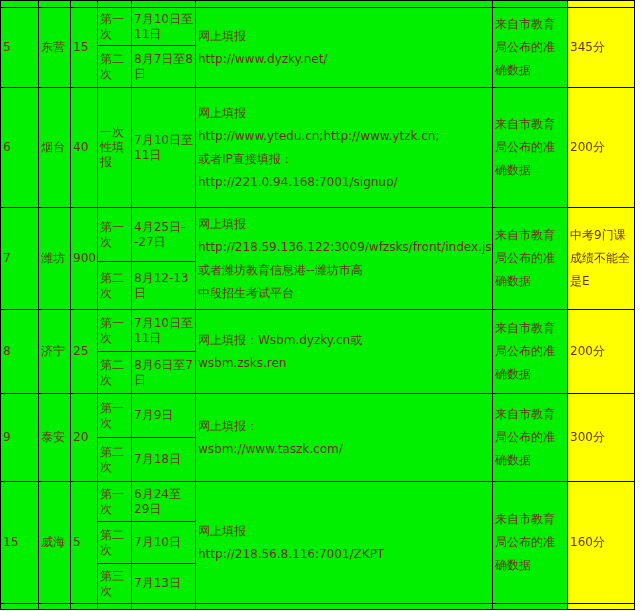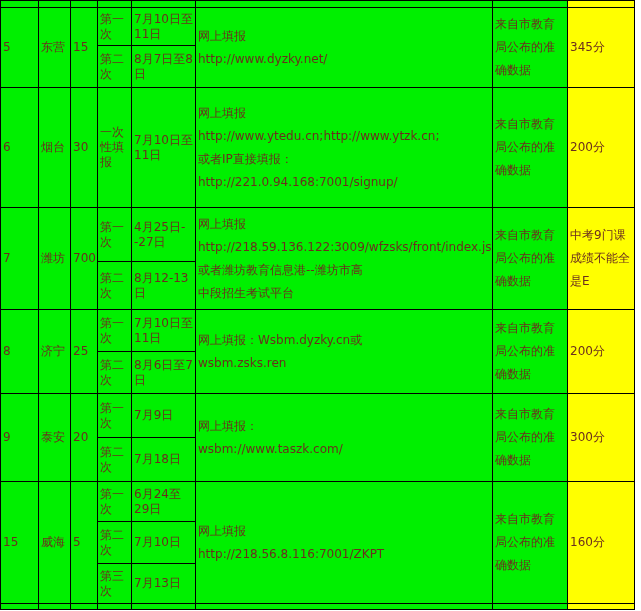--- a/index.html
+++ b/index.html
@@ -56,34 +56,34 @@
         <td class="c-source" rowspan="2">来自市教育局公布的准确数据</td>
         <td class="c-score" rowspan="2">345分</td>
       </tr>
       <tr style="height: 42px;">
         <td class="c-attempt">第二次</td>
         <td class="c-date">8月7日至8日</td>
       </tr>
       <tr style="height: 120px;">
         <td class="c-num">6</td>
         <td class="c-city">烟台</td>
-        <td class="c-count">30</td>
+        <td class="c-count">40</td>
         <td class="c-attempt">一次性填报</td>
         <td class="c-date">7月10日至11日</td>
         <td class="c-method">网上填报
 http://www.ytedu.cn;http://www.ytzk.cn;
 或者IP直接填报：
 http://221.0.94.168:7001/signup/</td>
         <td class="c-source">来自市教育局公布的准确数据</td>
         <td class="c-score">200分</td>
       </tr>
       <tr style="height: 54px;">
         <td class="c-num" rowspan="2">7</td>
         <td class="c-city" rowspan="2">潍坊</td>
-        <td class="c-count" rowspan="2">700</td>
+        <td class="c-count" rowspan="2">900</td>
         <td class="c-attempt">第一次</td>
         <td class="c-date">4月25日--27日</td>
         <td class="c-method" rowspan="2">网上填报
 http://218.59.136.122:3009/wfzsks/front/index.jsp；
 或者潍坊教育信息港--潍坊市高
 中段招生考试平台</td>
         <td class="c-source" rowspan="2">来自市教育局公布的准确数据</td>
         <td class="c-score" rowspan="2">中考9门课成绩不能全是E</td>
       </tr>
       <tr style="height: 48px;">

